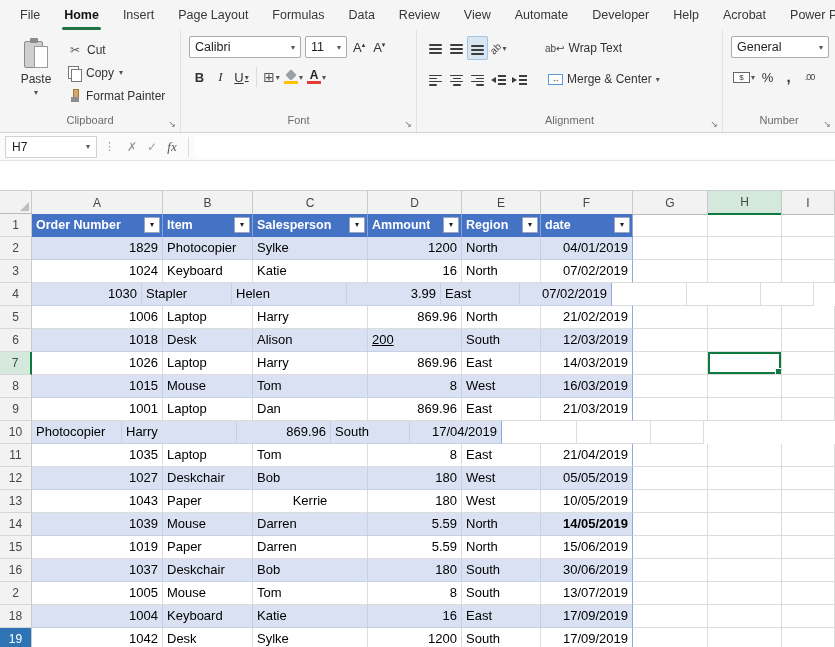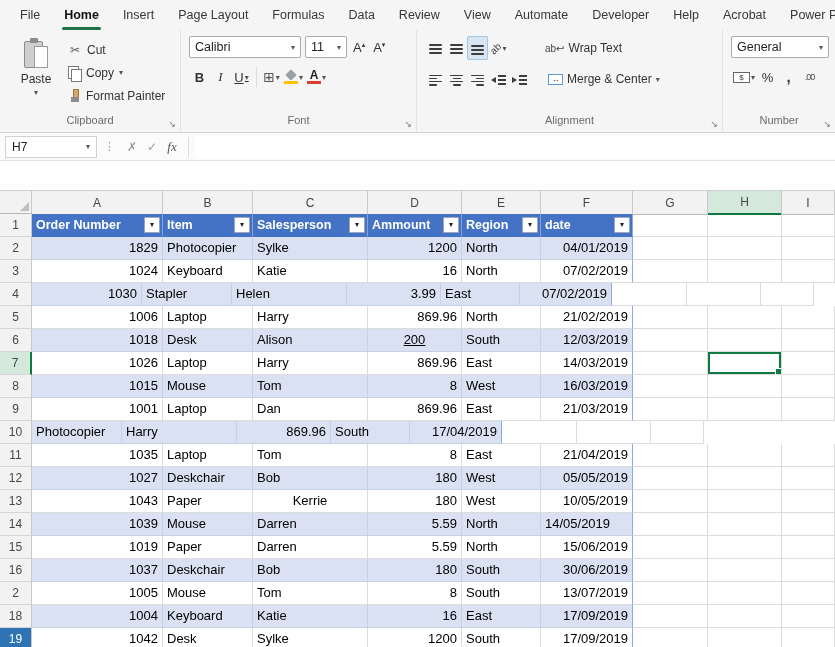--- a/index.html
+++ b/index.html
@@ -461,21 +461,21 @@
         <div class="cell tbl-right" style="width: 92px; text-align: right;">21/02/2019</div>
         <div class="cell" style="width: 75px;"></div>
         <div class="cell" style="width: 74px;"></div>
         <div class="cell" style="width: 53px;"></div>
       </div>
       <div class="grid-row">
         <div class="row-h">6</div>
         <div class="cell band" style="width: 131px; text-align: right;">1018</div>
         <div class="cell band" style="width: 90px; text-align: left;">Desk</div>
         <div class="cell band" style="width: 115px; text-align: left;">Alison</div>
-        <div class="cell band" style="width: 94px; text-align: center; text-decoration: underline;">200</div>
+        <div class="cell band" style="width: 94px; text-align: left; text-decoration: underline;">200</div>
         <div class="cell band" style="width: 79px; text-align: left;">South</div>
         <div class="cell band tbl-right" style="width: 92px; text-align: right;">12/03/2019</div>
         <div class="cell" style="width: 75px;"></div>
         <div class="cell" style="width: 74px;"></div>
         <div class="cell" style="width: 53px;"></div>
       </div>
       <div class="grid-row">
         <div class="row-h sel">7</div>
         <div class="cell" style="width: 131px; text-align: right;">1026</div>
         <div class="cell" style="width: 90px; text-align: left;">Laptop</div>
@@ -558,21 +558,21 @@
         <div class="cell" style="width: 74px;"></div>
         <div class="cell" style="width: 53px;"></div>
       </div>
       <div class="grid-row">
         <div class="row-h">14</div>
         <div class="cell band" style="width: 131px; text-align: right;">1039</div>
         <div class="cell band" style="width: 90px; text-align: left;">Mouse</div>
         <div class="cell band" style="width: 115px; text-align: left;">Darren</div>
         <div class="cell band" style="width: 94px; text-align: right;">5.59</div>
         <div class="cell band" style="width: 79px; text-align: left;">North</div>
-        <div class="cell band tbl-right" style="width: 92px; text-align: left;">14/05/2019</div>
+        <div class="cell band tbl-right" style="width: 92px; text-align: right; font-weight: bold;">14/05/2019</div>
         <div class="cell" style="width: 75px;"></div>
         <div class="cell" style="width: 74px;"></div>
         <div class="cell" style="width: 53px;"></div>
       </div>
       <div class="grid-row">
         <div class="row-h">15</div>
         <div class="cell" style="width: 131px; text-align: right;">1019</div>
         <div class="cell" style="width: 90px; text-align: left;">Paper</div>
         <div class="cell" style="width: 115px; text-align: left;">Darren</div>
         <div class="cell" style="width: 94px; text-align: right;">5.59</div>

